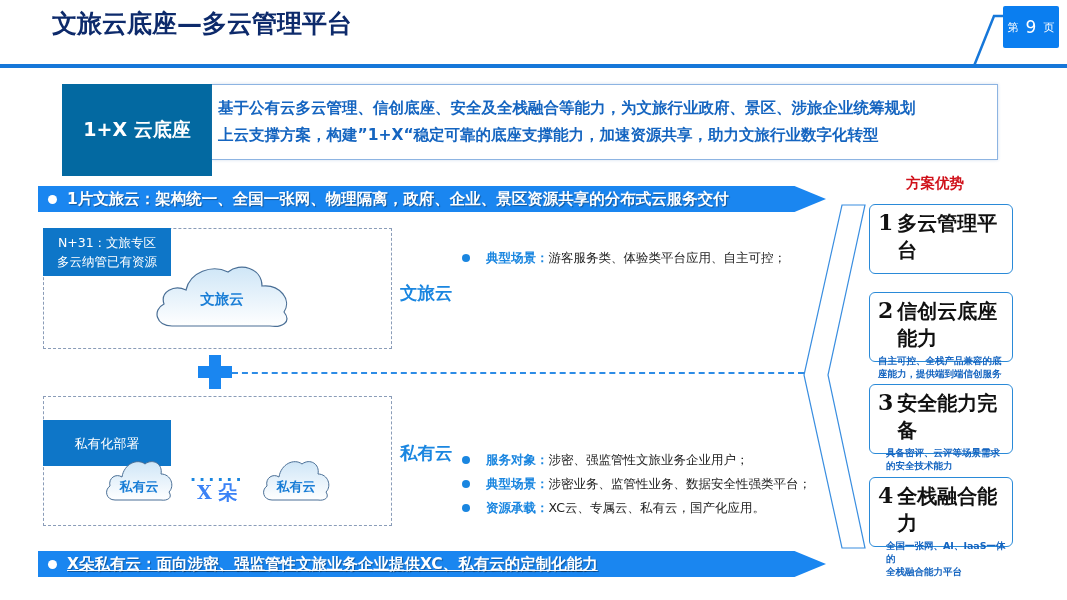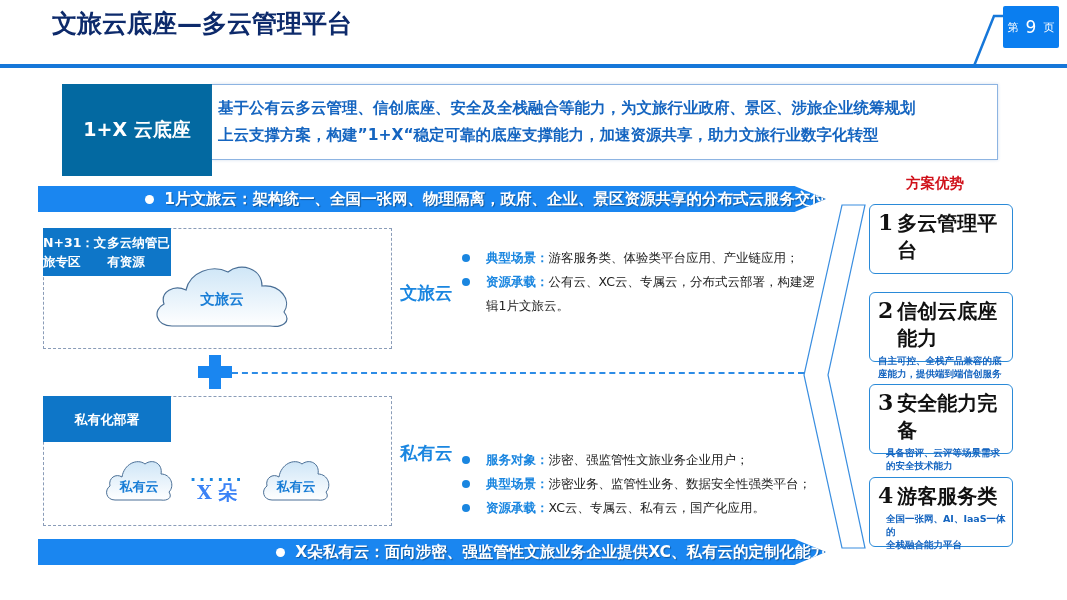--- a/index.html
+++ b/index.html
@@ -10,32 +10,32 @@
   .title-rule { position:absolute; left:0; top:64px; width:1067px; height:4px; background:#1677d9; }
   .page-slash { position:absolute; left:973px; top:14px; width:0; height:54px; }
   .page-badge { position:absolute; left:1003px; top:6px; width:56px; height:42px; background:#0a7ef0; border-radius:2px; color:#fff; display:flex; align-items:center; justify-content:center; gap:7px; }
   .page-badge .pg-small { font-size:11px; }
   .page-badge .pg-num { font-size:17px; }
 
   .intro { position:absolute; left:62px; top:84px; width:936px; height:76px; }
   .intro-label { position:absolute; left:0; top:0; width:150px; height:92px; background:#0369a1; color:#fff; font-size:19px; font-weight:bold; display:flex; align-items:center; justify-content:center; }
   .intro-text { position:absolute; left:150px; top:0; width:786px; height:76px; border:1px solid #8db4e2; border-left:none; box-shadow:0 0 3px rgba(100,140,200,0.3); padding:10px 0 8px 6px; color:#1565c0; font-size:15.5px; font-weight:bold; line-height:27px; }
 
-  .banner { position:absolute; left:38px; height:26px; color:#fff; font-size:15.5px; font-weight:bold; display:flex; align-items:center; padding-left:10px; text-shadow:1px 1px 1px rgba(0,0,0,0.35);justify-content:flex-end; }
+  .banner { position:absolute; left:38px; height:26px; color:#fff; font-size:15.5px; font-weight:bold; display:flex; align-items:center; padding-left:10px; text-shadow:1px 1px 1px rgba(0,0,0,0.35); }
   .banner-dot { width:9px; height:9px; border-radius:50%; background:#fff; margin-right:10px; flex:none; }
   .banner-1 { top:186px; width:788px; background:#1a86f0; clip-path:polygon(0 0, 96% 0, 100% 50%, 96% 100%, 0 100%); }
-  .banner-2 { top:539px; width:788px; background:#1a86f0; clip-path:polygon(0 0, 96% 0, 100% 50%, 96% 100%, 0 100%); }
+  .banner-2 { top:551px; width:788px; background:#1a86f0; clip-path:polygon(0 0, 96% 0, 100% 50%, 96% 100%, 0 100%);text-decoration:underline; }
 
   .dash-box { position:absolute; border:1px dashed #8a9cb8; }
   .box-top { left:43px; top:228px; width:349px; height:121px; }
   .box-bot { left:43px; top:396px; width:349px; height:130px; }
 
-  .tag { position:absolute; background:#0e76c8; color:#fff; font-weight:bold; font-size:12.5px; display:flex; flex-direction:row; align-items:center; justify-content:center; line-height:19px; }
+  .tag { position:absolute; background:#0e76c8; color:#fff; font-weight:normal; font-size:12.5px; display:flex; flex-direction:column; align-items:center; justify-content:center; line-height:19px; }
   .tag-top { left:43px; top:228px; width:128px; height:48px; }
-  .tag-bot { left:43px; top:396px; width:128px; height:46px; font-size:13px; }
+  .tag-bot { left:43px; top:420px; width:128px; height:46px; font-size:13px; }
 
   .qty { position:absolute; color:#3b82f6; font-weight:bold; font-size:20px; font-family:"DejaVu Serif","Liberation Serif",serif;margin-top:40px; }
   .qty-top { left:201px; top:230px; }
   .qty-bot { left:197px; top:440px; font-size:19px; }
 
   .cloud { position:absolute; }
   .cloud svg { position:absolute; left:0; top:0; }
   .cloud span { position:absolute; left:0; right:0; text-align:center; color:#1a7ed6; font-weight:bold; }
   .cloud-big { left:150px; top:260px; width:144px; height:70px; }
   .cloud-big span { top:30px; font-size:14.5px; }
@@ -116,22 +116,21 @@
           <stop offset="1" stop-color="#ffffff"></stop>
       </linearGradient>
     </defs>
     <path d="M22,66 C6,66 2,50 14,44 C10,32 24,24 36,30 C40,12 62,4 78,12 C90,2 112,8 112,26 C130,24 142,40 134,52 C142,62 132,68 120,66 Z" fill="url(#cg1)" stroke="#4a6f96" stroke-width="1.2"></path>
   </svg>
   <span>文旅云</span>
 </div>
 
 <div class="side-label sl-top">文旅云</div>
 <ul class="bullets bul-top">
-  <li><span class="k">典型场景：</span><span>游客服务类、体验类平台应用、产业链应用；</span></li>
-  <li><span class="k">资源承载：</span><span>公有云、XC云、专属云，分布式云部署，构建逻辑1片文旅云。</span></li>
+  <li><span class="k">典型场景：</span><span>游客服务类、体验类平台应用、自主可控；</span></li>
 </ul>
 
 <div class="plus"></div>
 <div class="dashline"></div>
 
 <div class="dash-box box-bot"></div>
 <div class="tag tag-bot">私有化部署</div>
 <div class="qty qty-bot">X 朵</div>
 <div class="cloud cloud-s1">
   <svg width="72" height="44" viewBox="0 0 72 44">
@@ -193,19 +192,19 @@
       <span class="t">安全能力完备</span>
     </div>
   <div class="d" style="padding-left:8px">
       <div>具备密评、云评等场景需求</div>
       <div>的安全技术能力</div>
     </div>
 </div>
 <div class="adv-card ac4">
   <div class="h">
       <span class="n">4</span>
-      <span class="t">游客服务类</span>
+      <span class="t">全栈融合能力</span>
     </div>
   <div class="d">
       <div>全国一张网、AI、IaaS一体的</div>
       <div>全栈融合能力平台</div>
     </div>
 </div>
 
 </body></html>

